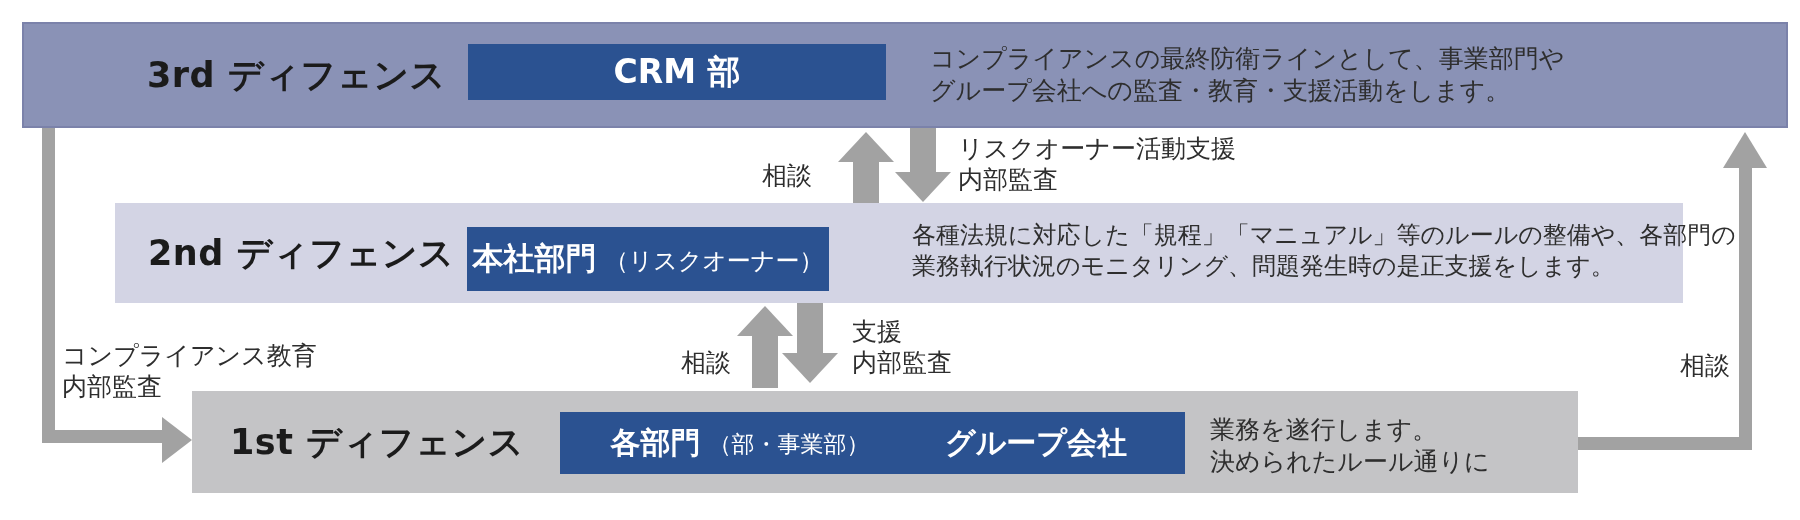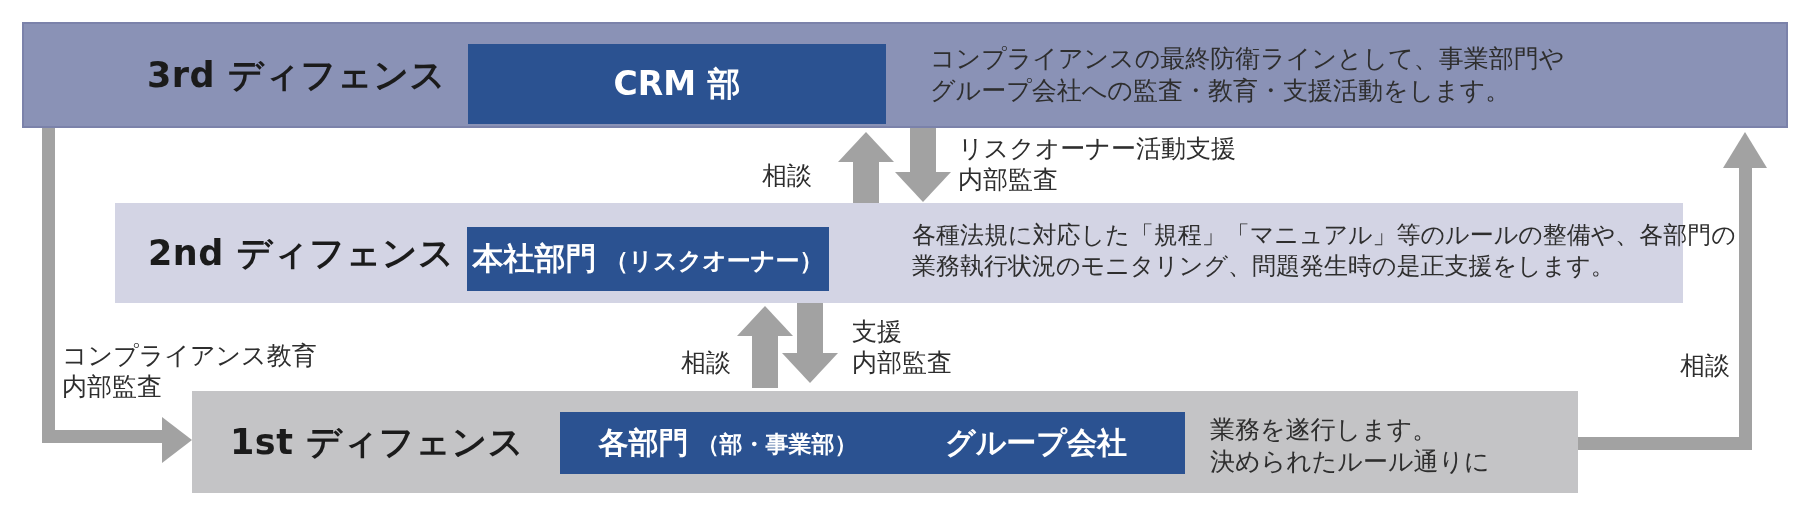--- a/index.html
+++ b/index.html
@@ -14,21 +14,21 @@
   .band-label{
     position:absolute;top:0;bottom:0;display:flex;align-items:center;
     font-weight:bold;font-size:35px;color:var(--ink,#1b1b1b);letter-spacing:0.5px;white-space:nowrap;
   }
   .bluebox{
     position:absolute;background:var(--box,#2b5291);color:#fff;display:flex;
     align-items:center;justify-content:center;gap:8px;white-space:nowrap;
   }
   .box-main{font-weight:bold;font-size:31px;}
   .box-main-lg{font-weight:bold;font-size:33px;}
-  .box-sub{font-weight:bold;font-size:24px;padding-top:3px;}
+  .box-sub{font-weight:normal;font-size:24px;padding-top:3px;}
   .desc{
     position:absolute;color:var(--desc,#2e2e2e);font-size:25px;line-height:32px;white-space:nowrap;
   }
   .desc2{font-size:24px;line-height:31px;}
   .gap-arrow{position:absolute;display:flex;flex-direction:column;align-items:center;}
   .gap-arrow .shaft{width:26px;background:var(--arrow,#a2a2a2);flex:1;}
   .head-up{width:0;height:0;border-left:28px solid transparent;border-right:28px solid transparent;border-bottom:30px solid var(--arrow,#a2a2a2);}
   .head-down{width:0;height:0;border-left:28px solid transparent;border-right:28px solid transparent;border-top:30px solid var(--arrow,#a2a2a2);}
   .flow-label{position:absolute;color:var(--desc,#2e2e2e);font-size:25px;line-height:31px;white-space:nowrap;}
   .r-align{text-align:right;}
@@ -85,21 +85,21 @@
     <div class="shaft"></div>
     <div class="head-down"></div>
   </div>
   <div class="flow-label" style="left:852px;top:316px;">
     <div>支援</div>
     <div>内部監査</div>
   </div>
 
   <div class="band band3">
     <div class="band-label" style="left:123px;">3rd ディフェンス</div>
-    <div class="bluebox" style="left:444px;top:20px;width:418px;height:80px;">
+    <div class="bluebox" style="left:444px;top:20px;width:418px;height:56px;">
       <span class="box-main-lg">CRM 部</span>
     </div>
     <div class="desc" style="left:906px;top:19px;">
       <div>コンプライアンスの最終防衛ラインとして、事業部門や</div>
       <div>グループ会社への監査・教育・支援活動をします。</div>
     </div>
   </div>
 
   <div class="band band2">
     <div class="band-label" style="left:33px;">2nd ディフェンス</div>
@@ -108,21 +108,21 @@
         <span class="box-sub">（リスクオーナー）</span>
     </div>
     <div class="desc desc2" style="left:797px;top:17px;">
       <div>各種法規に対応した「規程」「マニュアル」等のルールの整備や、各部門の</div>
       <div>業務執行状況のモニタリング、問題発生時の是正支援をします。</div>
     </div>
   </div>
 
   <div class="band band1">
     <div class="band-label" style="left:38px;">1st ディフェンス</div>
-    <div class="bluebox" style="left:368px;top:21px;width:336px;height:62px;">
+    <div class="bluebox" style="left:368px;top:21px;width:336px;height:62px;padding-left:12px;">
       <span class="box-main" style="font-size:30px;">各部門</span>
         <span class="box-sub" style="font-size:23px;">（部・事業部）</span>
     </div>
     <div class="bluebox" style="left:695px;top:21px;width:298px;height:62px;">
       <span class="box-main" style="font-size:30px;">グループ会社</span>
     </div>
     <div class="desc" style="left:1018px;top:23px;">
       <div>業務を遂行します。</div>
       <div>決められたルール通りに</div>
     </div>

